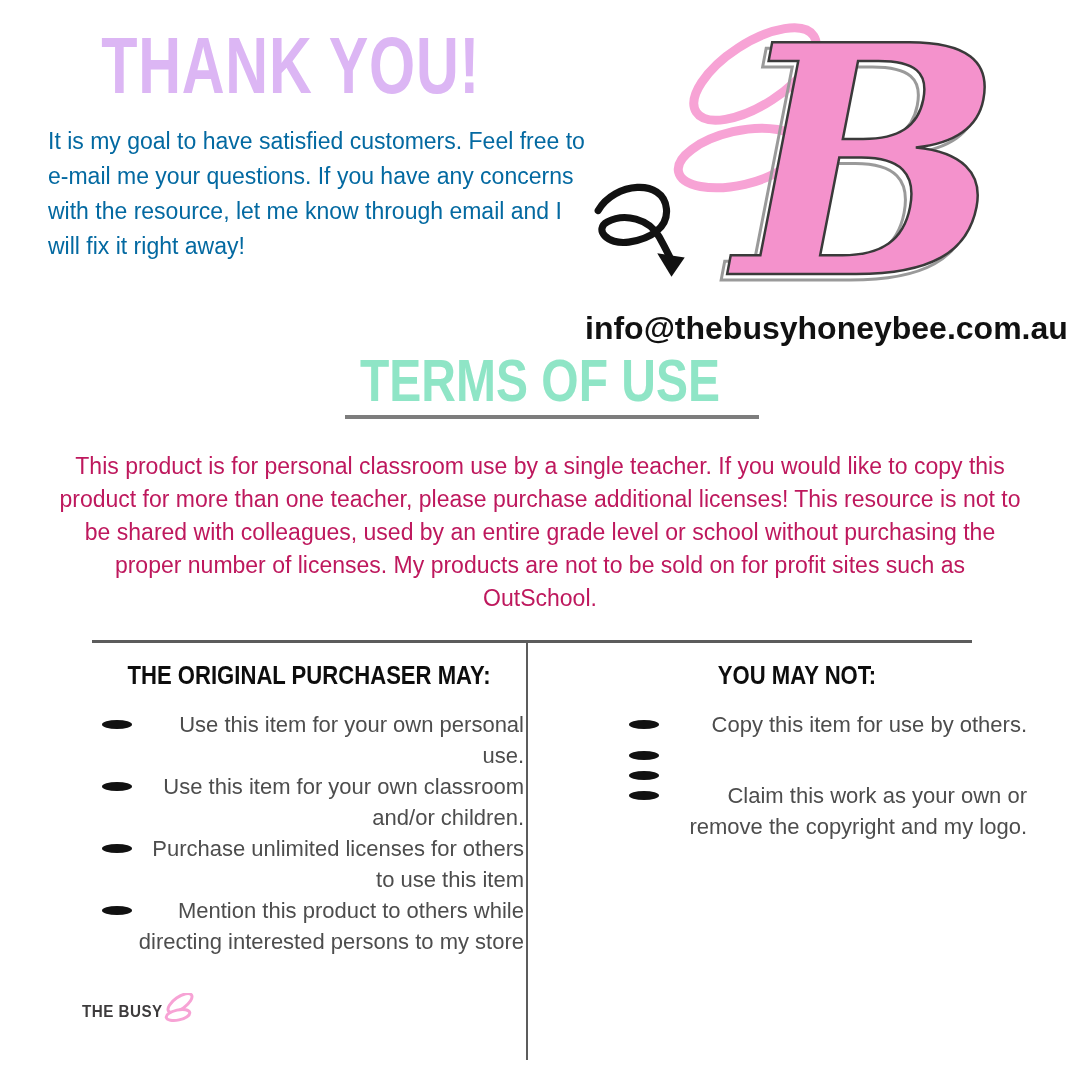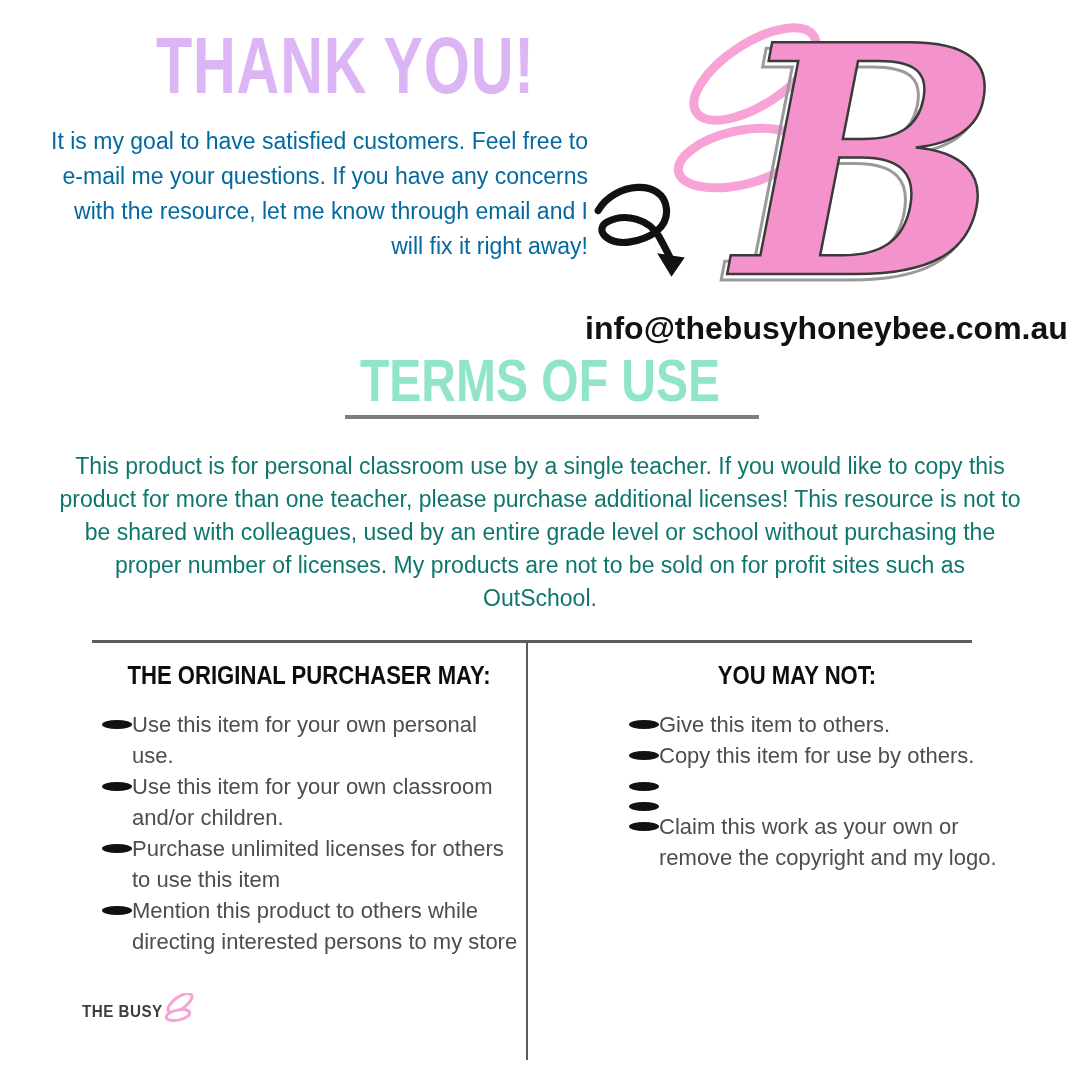--- a/index.html
+++ b/index.html
@@ -1,21 +1,21 @@
 <!DOCTYPE html>
 <html><head>
 <meta charset="utf-8">
 <style>
   html,body{margin:0;padding:0;background:#ffffff;}
   .page{
     position:relative;width:1080px;height:1080px;background:#ffffff;overflow:hidden;
     font-family:"Liberation Sans", sans-serif;color:#1b1b1b;
   }
   
-  .thankyou{position:absolute;left:40px;top:26px;width:556px;text-align:right;}
+  .thankyou{position:absolute;left:40px;top:26px;width:556px;text-align:left;}
   .thankyou h1{
     margin:0;font-size:76px;line-height:80px;font-weight:bold;letter-spacing:1px;
     transform:scaleX(0.78) scaleY(1.05);transform-origin:center;white-space:nowrap;
   }
   .thankyou p{
     margin:18px auto 0 auto;max-width:540px;font-size:23px;line-height:35px;color:#0369a1;
   }
   
   .bee-logo{position:absolute;left:665px;top:6px;width:340px;height:300px;}
   .arrow-doodle{position:absolute;left:588px;top:178px;width:112px;height:112px;}
@@ -25,41 +25,41 @@
   }
   
   .terms-title{
     position:absolute;left:0;top:350px;width:1080px;text-align:center;margin:0;
     font-size:60px;line-height:62px;font-weight:bold;
     transform:scaleX(0.8);transform-origin:center;white-space:nowrap;
   }
   .terms-underline{position:absolute;left:345px;top:415px;width:414px;height:4px;background:#7d7d7d;}
   .terms-body{
     position:absolute;left:55px;top:450px;width:970px;margin:0;text-align:center;
-    font-size:23px;line-height:33px;color:#0f766e;
+    font-size:23px;line-height:33px;color:#be185d;
   }
   
   .rule-h{position:absolute;left:92px;top:640px;width:880px;height:3px;background:#5c5c5c;}
   .rule-v{position:absolute;left:526px;top:640px;width:2px;height:420px;background:#5c5c5c;}
   
   .col{position:absolute;top:660px;}
   .col h3{
     margin:0 0 18px 0;text-align:center;font-size:26px;font-weight:bold;color:#0d0d0d;
     transform:scaleX(0.85);transform-origin:center;white-space:nowrap;
   }
   .col-left{left:94px;width:430px;}
   .col-right{left:567px;width:460px;}
   .bullet-list{margin:0;padding:0;list-style:none;}
   .bullet-item{display:flex;align-items:flex-start;}
   .bullet-dot{
     flex:0 0 30px;display:block;margin-top:11px;margin-left:8px;
     width:9px;height:9px;border-radius:50%;background:#111111;
   }
   .col-right .bullet-dot{margin-left:62px;}
-  .bullet-text{flex:1;text-align:left;font-size:22px;line-height:31px;color:#4d4d4d;}
+  .bullet-text{flex:1;text-align:right;font-size:22px;line-height:31px;color:#4d4d4d;}
   
   .footer-logo{position:absolute;left:24px;top:995px;width:230px;height:85px;margin-left:32px;}
   .footer-top{
     position:absolute;left:26px;top:8px;font-size:16px;font-weight:bold;color:#3d3b3c;
     letter-spacing:0.5px;transform:scaleX(0.95);transform-origin:left;white-space:nowrap;
   }
   .footer-script{
     position:absolute;left:0px;top:14px;white-space:nowrap;
     font-family:"DejaVu Serif", serif;font-style:italic;font-weight:bold;font-size:44px;line-height:52px;
     text-shadow:1px 1px 0 #cfcfcf;
@@ -122,24 +122,20 @@
         <span class="bullet-text">Mention this product to others while directing interested persons to my store</span>
       </li>
     </ul>
   </section>
 
   <section class="col col-right">
     <h3>YOU MAY NOT:</h3>
     <ul class="bullet-list">
       <li class="bullet-item">
         <span class="bullet-dot"></span>
-        <span class="bullet-text">Give this item to others.</span>
-      </li>
-      <li class="bullet-item">
-        <span class="bullet-dot"></span>
         <span class="bullet-text">Copy this item for use by others.</span>
       </li>
       <li class="bullet-item">
         <span class="bullet-dot"></span>
       </li>
       <li class="bullet-item">
         <span class="bullet-dot"></span>
       </li>
       <li class="bullet-item">
         <span class="bullet-dot"></span>

